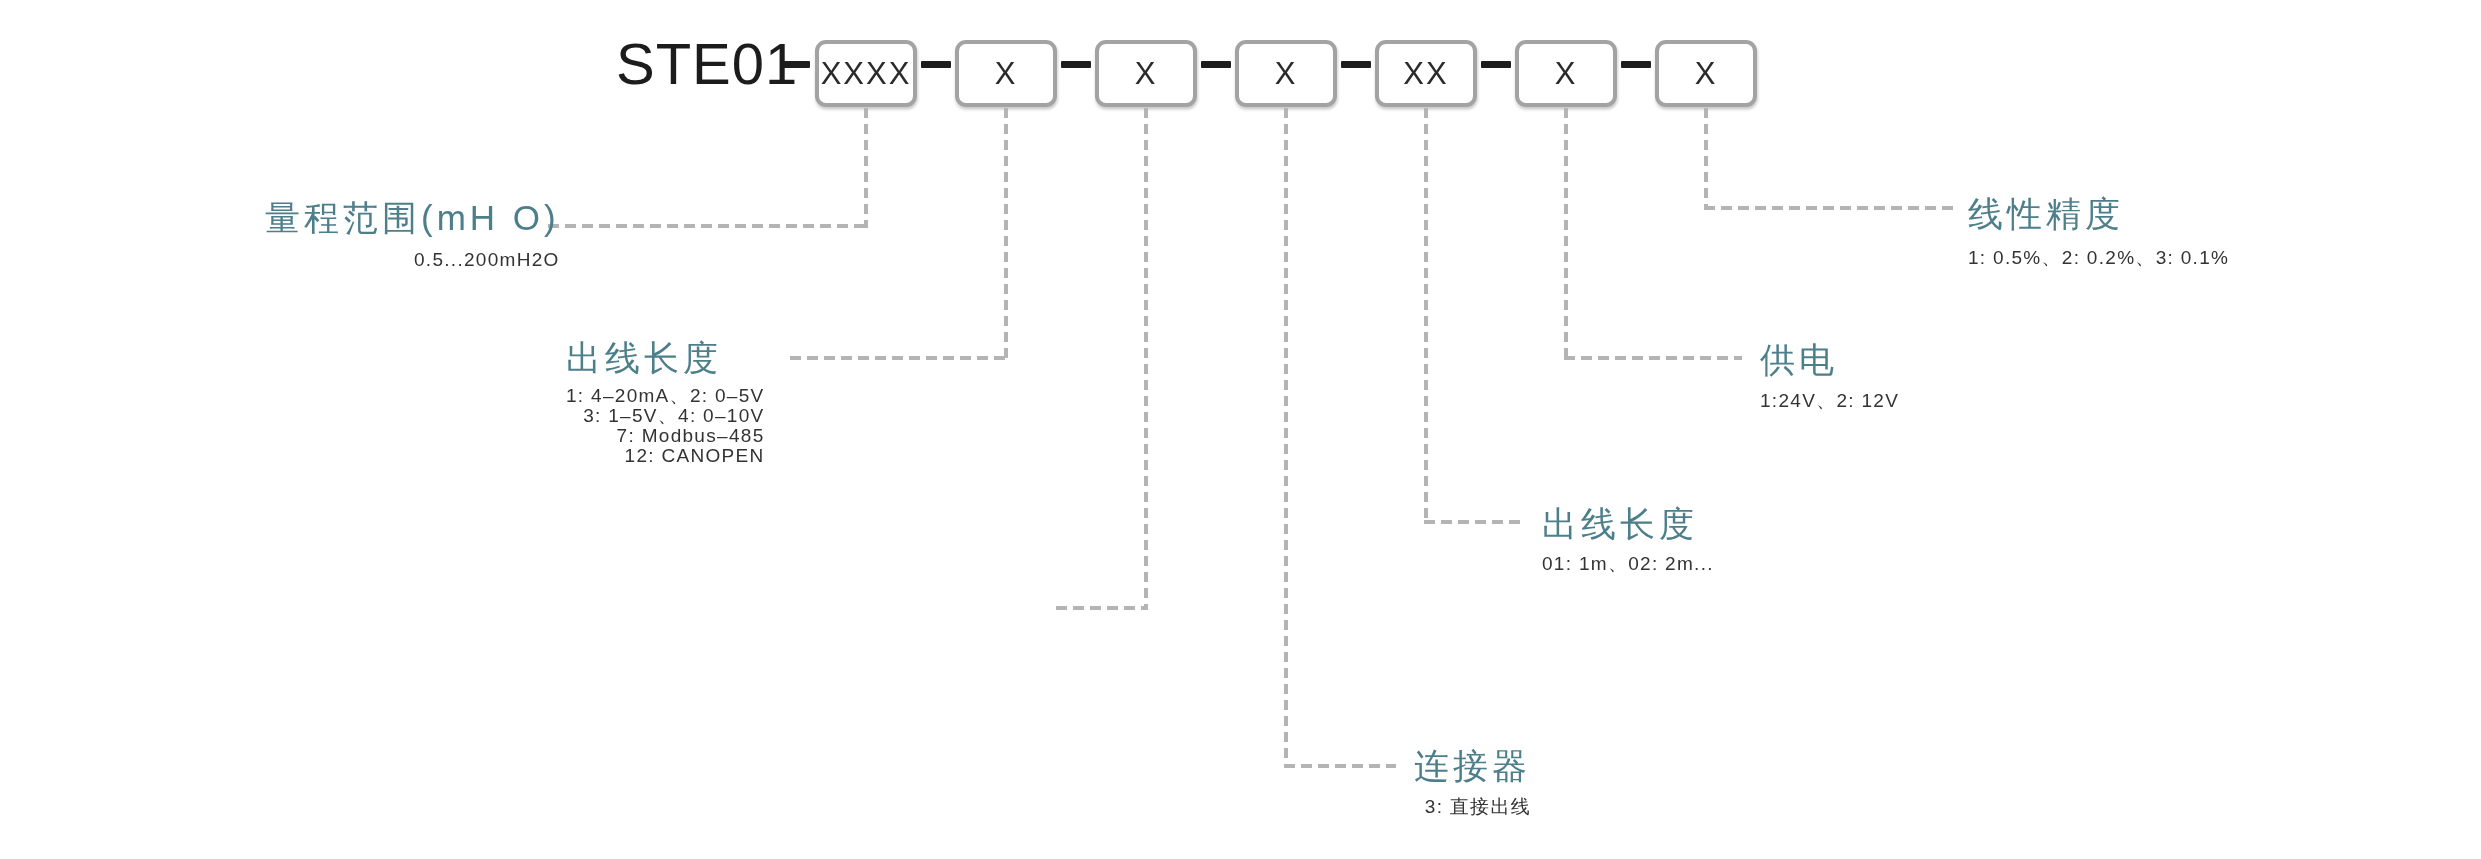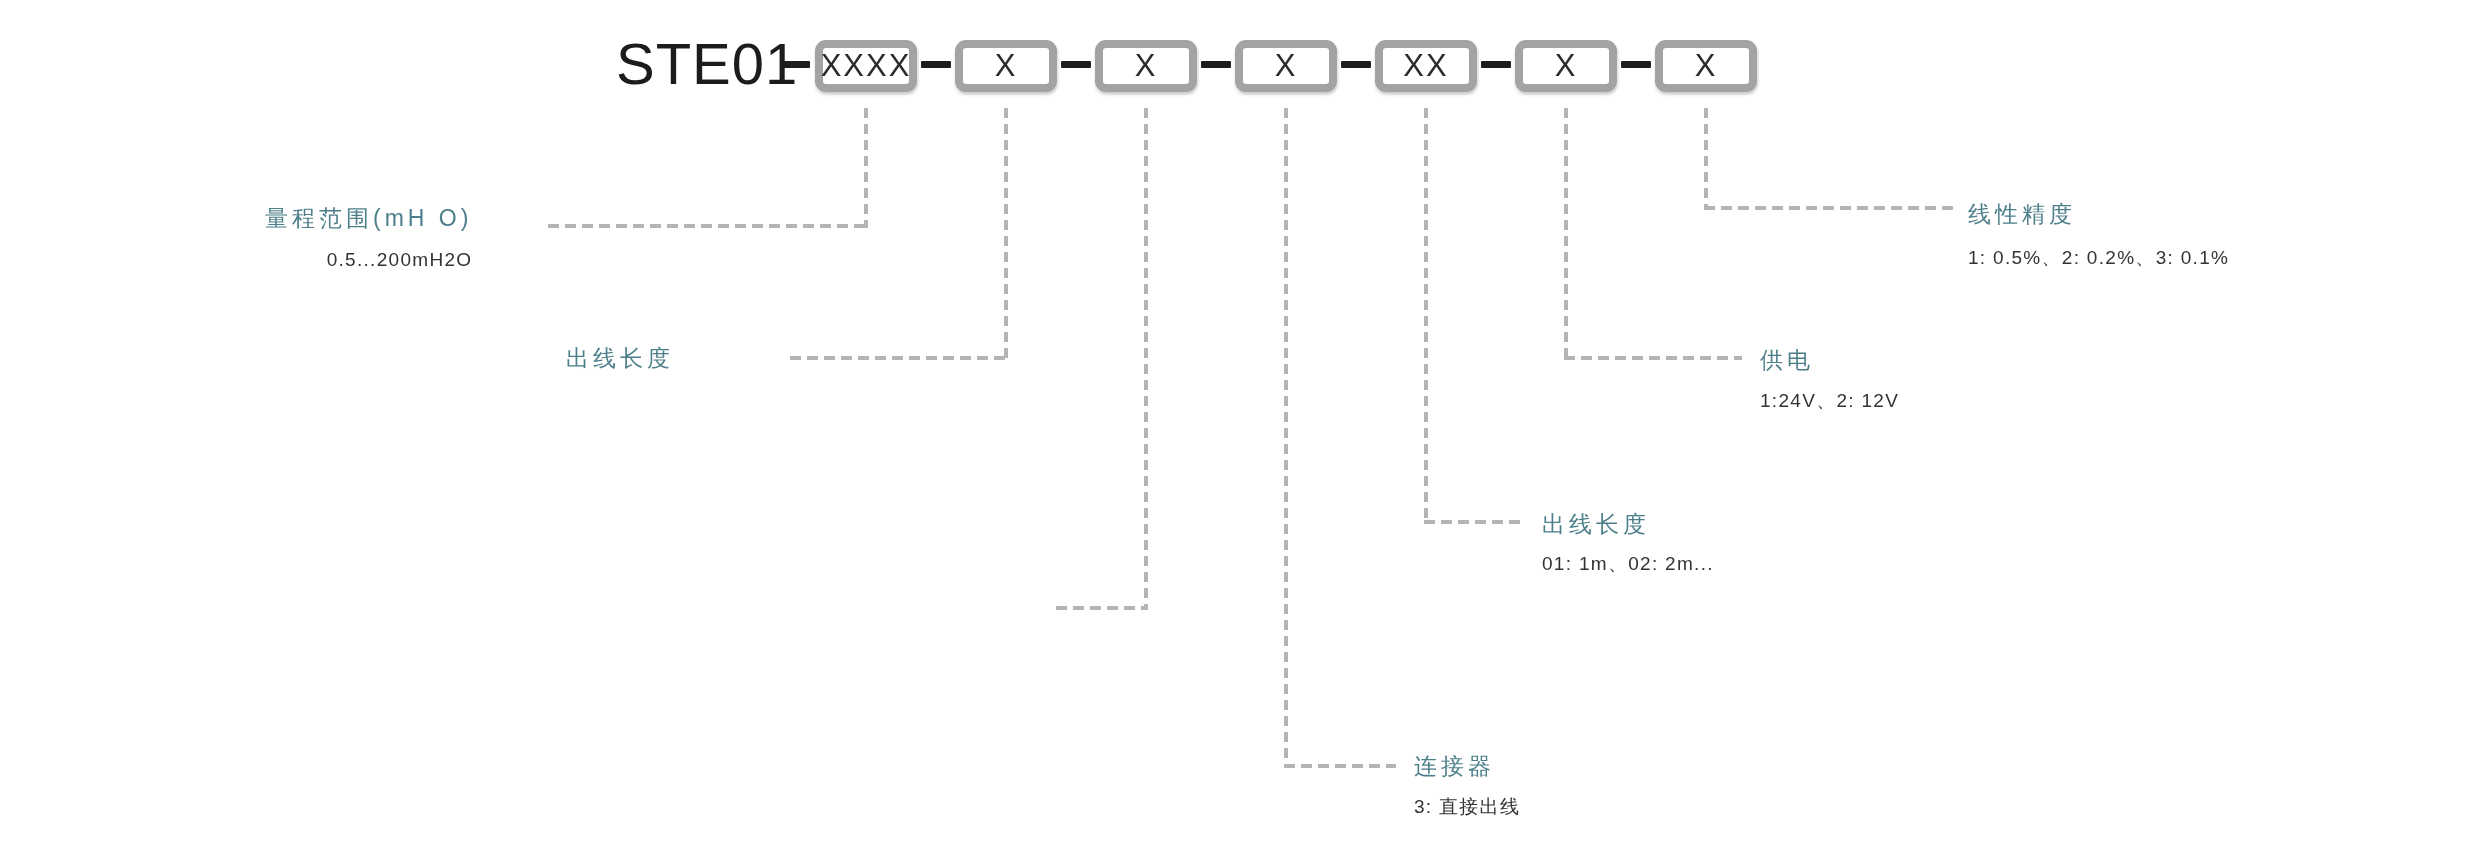--- a/index.html
+++ b/index.html
@@ -16,22 +16,22 @@
     font-size:58px;line-height:56px;letter-spacing:1px;
     color:#1c1c1c;white-space:nowrap;
   }
   .sep{
     position:absolute;top:61px;width:30px;height:7px;
     background:#1d1d1d;border-radius:1px;
   }
   .sep0{left:780px}.sep1{left:921px}.sep2{left:1061px}.sep3{left:1201px}
   .sep4{left:1341px}.sep5{left:1481px}.sep6{left:1621px}
   .codebox{
-    position:absolute;top:40px;width:102px;height:52px;box-sizing:border-box;
-    background:#ffffff;border:8px solid #a3a3a3;border-radius:11px;
+    position:absolute;top:40px;width:102px;height:67px;box-sizing:border-box;
+    background:#ffffff;border:4px solid #a3a3a3;border-radius:11px;
     box-shadow:0 3px 3px rgba(0,0,0,0.14),2px 2px 2px rgba(0,0,0,0.07);
     display:flex;align-items:center;justify-content:center;
     font-size:31px;letter-spacing:2px;color:#2b2b2b;
   }
   .box1{left:815px}.box2{left:955px}.box3{left:1095px}.box4{left:1235px}
   .box5{left:1375px}.box6{left:1515px}.box7{left:1655px}
   
   .vline{
     position:absolute;width:4px;
     background:repeating-linear-gradient(180deg,#b4b4b4 0 10px,transparent 10px 16px);
@@ -50,21 +50,21 @@
   .h1{top:224px;left:548px;width:318px}
   .h2{top:356px;left:790px;width:216px}
   .h3{top:606px;left:1056px;width:90px}
   .h4{top:764px;left:1284px;width:112px}
   .h5{top:520px;left:1424px;width:98px}
   .h6{top:356px;left:1564px;width:178px}
   .h7{top:206px;left:1704px;width:252px}
   
   .label{position:absolute;}
   .label-title{
-    font-size:23px;line-height:30px;letter-spacing:4px;
+    font-size:35px;line-height:30px;letter-spacing:4px;
     color:#4d7f8b;white-space:nowrap;
   }
   .label-value{
     font-size:19px;line-height:20px;letter-spacing:1.3px;
     color:#333333;white-space:nowrap;text-align:right;
   }
   .lab-range{left:265px;top:203px}      .lab-range .label-value{margin-top:17px}
   .lab-output{left:566px;top:343px}     .lab-output .label-value-group{margin-top:13px}
   .lab-thread{left:826px;top:593px}     .lab-thread .label-value{margin-top:15px}
   .lab-connector{left:1414px;top:751px} .lab-connector .label-value{margin-top:16px}
@@ -108,20 +108,26 @@
   <div class="hline h6"></div>
   <div class="hline h7"></div>
 
   <div class="label lab-range">
     <div class="label-title">量程范围(mH O)</div>
     <div class="label-value">0.5...200mH2O</div>
   </div>
 
   <div class="label lab-output">
     <div class="label-title">出线长度</div>
+    <div class="label-value-group">
+      <div class="label-value">1: 4–20mA、2: 0–5V</div>
+      <div class="label-value">3: 1–5V、4: 0–10V</div>
+      <div class="label-value">7: Modbus–485</div>
+      <div class="label-value">12: CANOPEN</div>
+    </div>
   </div>
 
 
   <div class="label lab-connector">
     <div class="label-title">连接器</div>
     <div class="label-value">3: 直接出线</div>
   </div>
 
   <div class="label lab-cable">
     <div class="label-title">出线长度</div>

